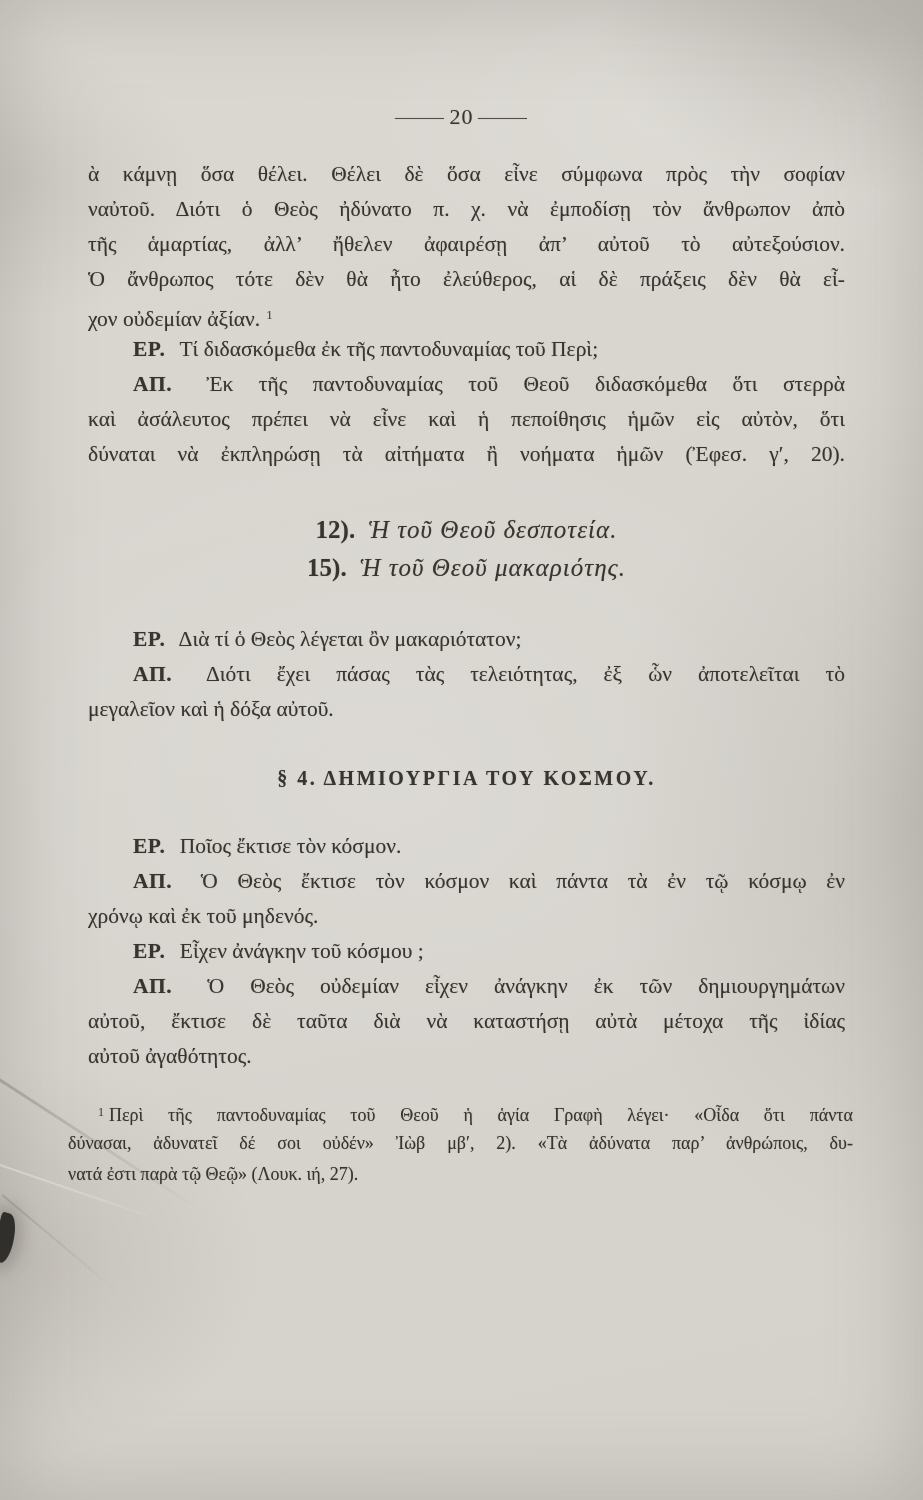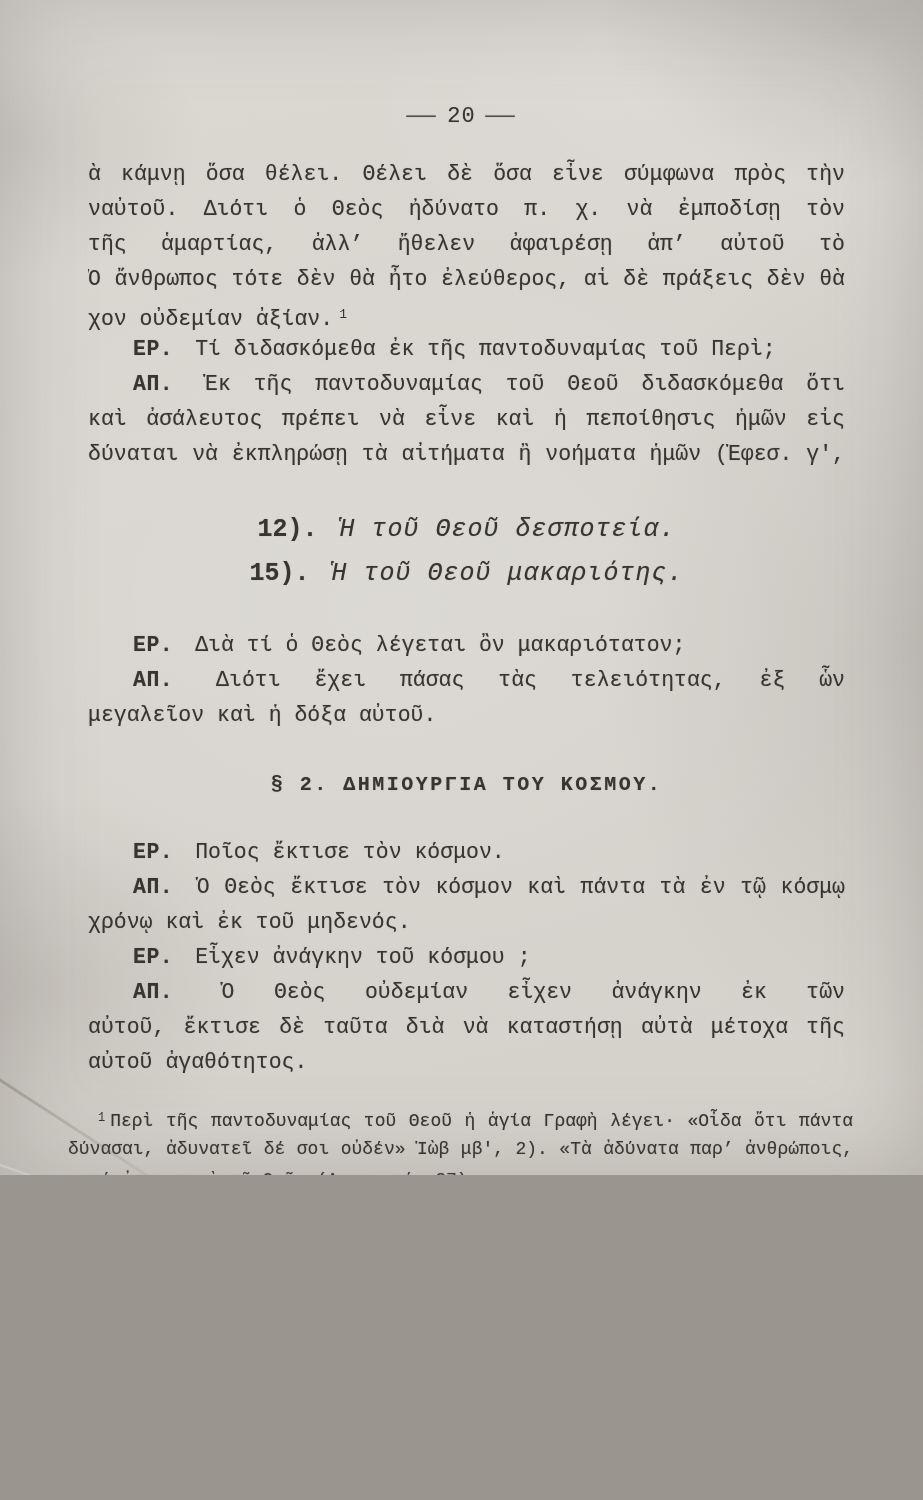--- a/index.html
+++ b/index.html
@@ -1,20 +1,20 @@
 <!DOCTYPE html>
 <html><head>
 <meta charset="utf-8">
 <style>
   html,body{margin:0;padding:0;background:#9a968f;}
   .page{
     position:relative;
-    width:923px;height:1175px;
+    width:923px;height:1500px;
     overflow:hidden;
-    font-family:Liberation Mono, monospace;
+    font-family:Liberation Serif, serif;
     color:#38342f;
     text-shadow:0 0 1px rgba(56,52,47,0.35);
     background-color:#d8d5cf;
     background-image:
       radial-gradient(ellipse 520px 320px at 72% 8%, rgba(255,255,255,0.10), transparent 60%),
       radial-gradient(ellipse 700px 520px at 42% 52%, rgba(255,255,255,0.12), transparent 72%),
       radial-gradient(ellipse 430px 620px at 98% 55%, rgba(106,100,92,0.13), transparent 70%),
       radial-gradient(ellipse 400px 250px at 93% 2%, rgba(106,100,92,0.20), transparent 65%),
       radial-gradient(ellipse 320px 280px at 4% 84%, rgba(106,100,92,0.16), transparent 70%),
       radial-gradient(ellipse 260px 200px at 2% 12%, rgba(106,100,92,0.12), transparent 70%),
@@ -28,21 +28,21 @@
   .bl{height:35px;line-height:35px;font-size:21.5px;white-space:nowrap;overflow:hidden;}
   .j{white-space:normal;text-align:justify;text-align-last:justify;}
   .ind{padding-left:45px;}
   .lbl{font-weight:bold;margin-right:9px;letter-spacing:0.5px;}
   .fnref{font-size:13px;vertical-align:7px;margin-left:6px;text-shadow:none;}
   
   .heading{margin:0 78px 0 88px;height:35px;line-height:35px;text-align:center;font-size:25px;}
   .h-num{font-weight:bold;margin-right:7px;}
   .h-title{font-style:italic;letter-spacing:1px;}
   .m12{margin-top:40px;}
-  .m15{margin-top:9px;text-align:center;}
+  .m15{margin-top:3px;text-align:center;}
   .sec-heading{margin:34px 78px 0 88px;height:35px;line-height:35px;text-align:center;
                font-size:20px;letter-spacing:2.5px;font-weight:bold;}
   .qa1{margin-top:25px;}
   .qa12{margin-top:30px;}
   .qa15{margin-top:37px;}
   .qa4{margin-top:33px;}
   
   .footnote{margin:23px 70px 0 68px;}
   .fl{height:31px;line-height:31px;font-size:18px;white-space:nowrap;overflow:hidden;}
   .fl.j{white-space:normal;}
@@ -104,21 +104,21 @@
       <span class="lbl">ΕΡ.</span>
       <span>Διὰ τί ὁ Θεὸς λέγεται ὂν μακαριότατον;</span>
     </div>
     <div class="bl ind j">
       <span class="lbl">ΑΠ.</span>
       <span>Διότι ἔχει πάσας τὰς τελειότητας, ἐξ ὧν ἀποτελεῖται τὸ</span>
     </div>
     <div class="bl">μεγαλεῖον καὶ ἡ δόξα αὐτοῦ.</div>
   </div>
 
-  <div class="sec-heading">§ 2. ΔΗΜΙΟΥΡΓΙΑ ΤΟΥ ΚΟΣΜΟΥ.</div>
+  <div class="sec-heading">§ 4. ΔΗΜΙΟΥΡΓΙΑ ΤΟΥ ΚΟΣΜΟΥ.</div>
 
   <div class="blk qa4">
     <div class="bl ind">
       <span class="lbl">ΕΡ.</span>
       <span>Ποῖος ἔκτισε τὸν κόσμον.</span>
     </div>
     <div class="bl ind j">
       <span class="lbl">ΑΠ.</span>
       <span>Ὁ Θεὸς ἔκτισε τὸν κόσμον καὶ πάντα τὰ ἐν τῷ κόσμῳ ἐν</span>
     </div>

